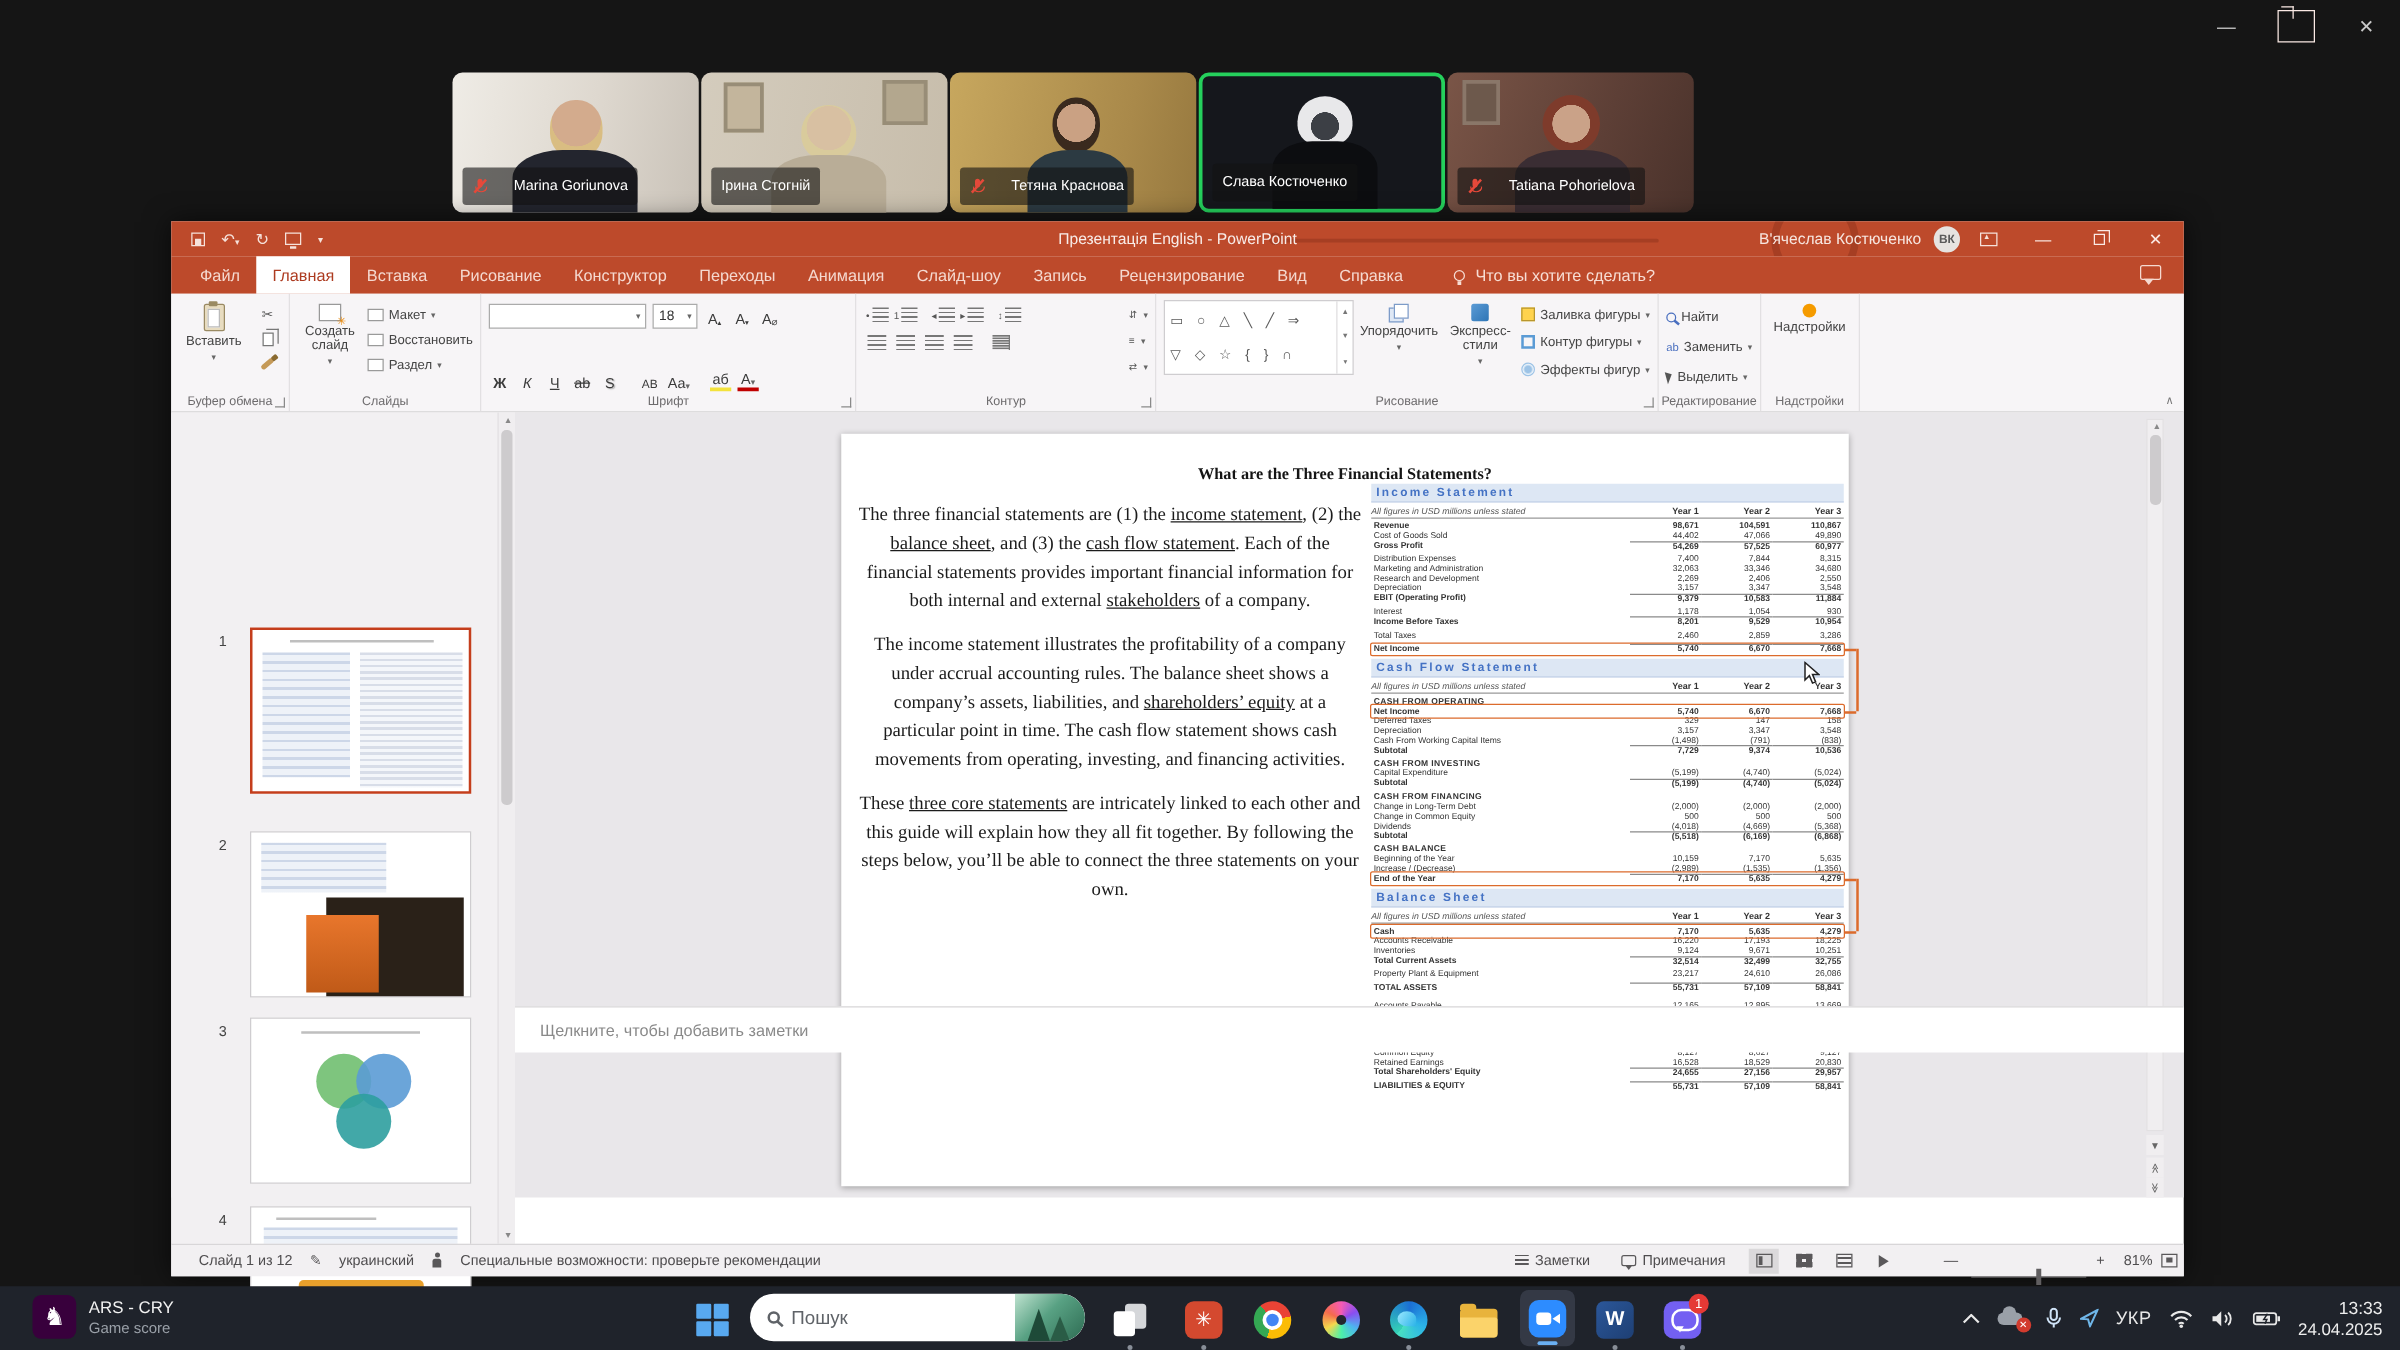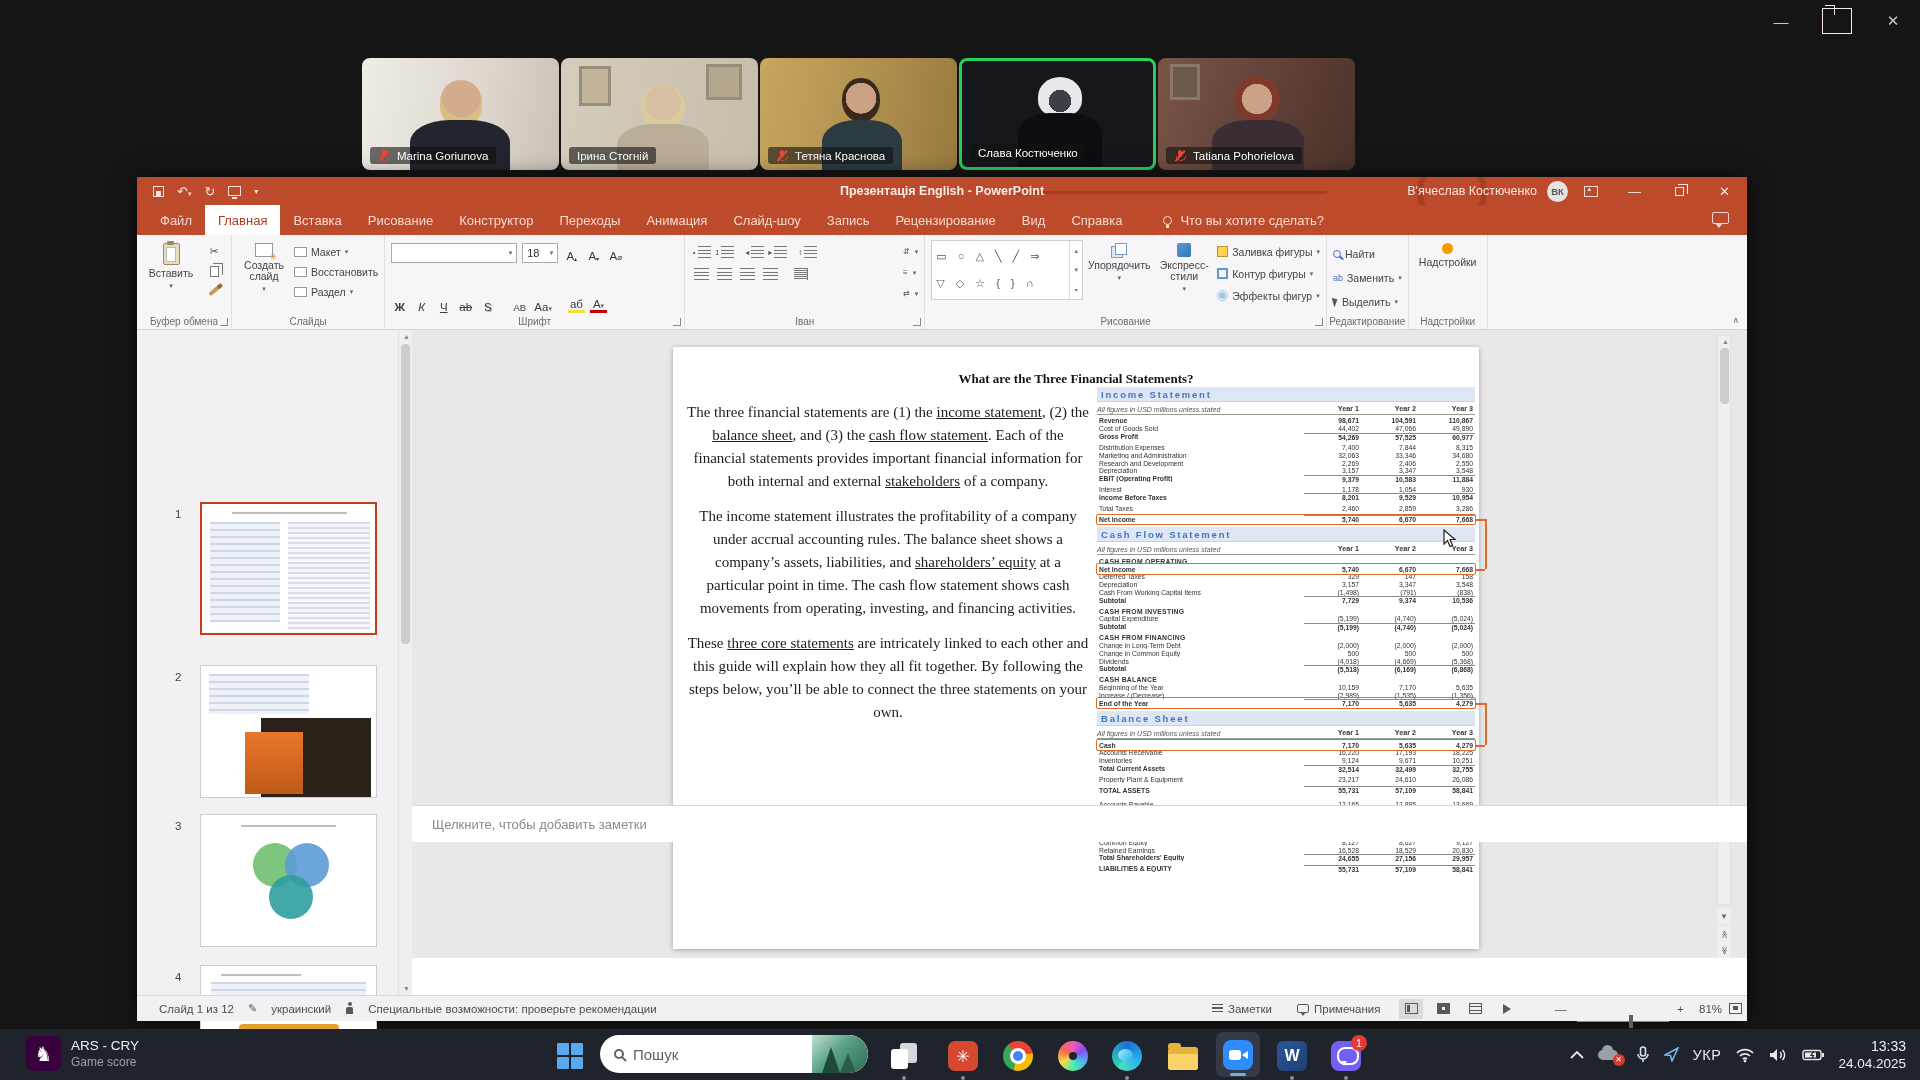--- a/index.html
+++ b/index.html
@@ -30,40 +30,40 @@
   .t4 { background:linear-gradient(100deg,#c7a75e,#a9894a 70%,#97793f); }
   .t4 .vh { left:82px; top:20px; width:38px; height:44px; background:radial-gradient(circle at 50% 46%, #caa183 0 50%, #3a2a1e 51% 100%); border-radius:48%; }
   .t4 .vs { left:62px; top:62px; width:80px; height:52px; background:#2c3a42; border-radius:42% 42% 0 0; }
   .t5 { background:#15171c; }
   .t5 .vh { left:76px; top:16px; width:44px; height:40px; background:radial-gradient(circle at 50% 60%, #3c3f45 0 34%, #e8e8ea 35% 100%); border-radius:50% 50% 42% 42%; }
   .t5 .vs { left:56px; top:52px; width:84px; height:56px; background:#0c0d10; border-radius:38% 38% 0 0; }
   .t6 { background:linear-gradient(110deg,#7a5547,#5d3f36 60%,#4a322b); }
   .t6::before { content:""; position:absolute; left:12px; top:6px; width:24px; height:30px; border:3px solid #8a7769; background:#6d594c; }
   .t6 .vh { left:76px; top:18px; width:46px; height:46px; background:radial-gradient(circle at 50% 50%, #caa288 0 46%, #7e3b2b 47% 100%); border-radius:50%; }
   .t6 .vs { left:54px; top:62px; width:92px; height:52px; background:#3a2d33; border-radius:40% 40% 0 0; }
-  .vlabel { position:absolute; left:8px; bottom:6px; height:17px; display:flex; align-items:center; gap:8px; background:rgba(18,18,18,.6); border-radius:3px; padding:0 8px; color:#fff; font-size:11.5px; white-space:nowrap; }
+  .vlabel { position:absolute; left:8px; bottom:6px; height:30px; display:flex; align-items:center; gap:22px; background:rgba(18,18,18,.6); border-radius:3px; padding:0 8px; color:#fff; font-size:11.5px; white-space:nowrap; }
   .mic-off { position:relative; width:11px; height:13px; flex:0 0 auto; }
   .mic-off::before { content:""; position:absolute; left:3.5px; top:0.5px; width:4.5px; height:7px; background:#e5493a; border-radius:3px; }
   .mic-off::after { content:""; position:absolute; left:1.5px; top:6.5px; width:8px; height:4px; border:1.3px solid #e5493a; border-top:none; border-radius:0 0 5px 5px; }
   .mic-off i { position:absolute; left:-1px; top:5.5px; width:14px; height:1.6px; background:#e5493a; transform:rotate(-48deg); }
 
   
   #ppt { position:absolute; left:137px; top:177px; width:1610px; height:844px; background:#fff; box-shadow:0 0 20px rgba(0,0,0,.6); }
 
   
   .tbar { position:relative; height:28px; background:#bd4a2b; display:flex; align-items:center; overflow:hidden; }
   .tbar-decor { position:absolute; right:0; top:0; width:760px; height:60px; pointer-events:none; }
   .tbar-decor .ln { position:absolute; height:2.5px; background:rgba(60,10,0,.18); border-radius:2px; }
   .tbar-decor .cr { position:absolute; border:2.5px solid rgba(60,10,0,.18); border-radius:50%; }
   .qat { display:flex; align-items:center; gap:13px; padding-left:16px; color:#f6e2db; font-size:13px; z-index:2; }
   .ico-save { width:11px; height:11px; border:1.5px solid #f6e2db; position:relative; display:inline-block; }
   .ico-save::after { content:""; position:absolute; left:2px; bottom:0; width:5px; height:5px; background:#f6e2db; }
   .ico-mon { width:13px; height:10px; border:1.5px solid #f6e2db; position:relative; display:inline-block; }
   .ico-mon::after { content:""; position:absolute; left:3px; bottom:-4px; width:5px; height:2px; background:#f6e2db; }
-  .ttl { position:absolute; left:50%; transform:translateX(-50%); color:#f8ece8; font-size:12.5px; white-space:nowrap; z-index:2;font-weight:bold; }
+  .ttl { position:absolute; left:50%; transform:translateX(-50%); color:#f8ece8; font-size:12.5px; white-space:nowrap; z-index:2; }
   .tright { position:absolute; right:0; top:0; height:28px; display:flex; align-items:center; z-index:2; }
   .acct { color:#f7e6e0; font-size:12.5px; margin-right:10px; }
   .badge { width:21px; height:21px; border-radius:50%; background:#e6e3e0; color:#5a5a5a; font-size:9.5px; font-weight:bold; display:flex; align-items:center; justify-content:center; margin-right:16px; }
   .ico-rdisp { width:14px; height:11px; border:1.4px solid #f6e2db; position:relative; margin-right:14px; display:inline-block; }
   .ico-rdisp::after { content:"▴"; position:absolute; left:2.5px; top:-2px; font-size:7px; color:#f6e2db; }
   .wc { width:45px; height:28px; display:flex; align-items:center; justify-content:center; color:#fbeae5; font-size:13px; }
   .ico-rest { width:9px; height:9px; border:1.3px solid #fbeae5; position:relative; }
   .ico-rest::before { content:""; position:absolute; left:2px; top:-4px; width:9px; height:9px; border:1.3px solid #fbeae5; border-left:none; border-bottom:none; }
 
   
@@ -499,21 +499,21 @@
             </button>
           <button class="smbtn">
               <span class="pre">≡</span>
               <span class="car">▾</span>
             </button>
           <button class="smbtn">
               <span class="pre">⇄</span>
               <span class="car">▾</span>
             </button>
         </div>
-        <span class="glabel">Іван</span>
+        <span class="glabel">Контур</span>
         <span class="dlg"></span>
       </div>
 
       <div class="rgroup">
         <div class="shape-gallery">
           <div class="sg-main">
             <div>▭ ○ △ ╲ ╱ ⇒</div>
             <div>▽ ◇ ☆ { } ∩</div>
           </div>
           <div class="sg-scroll">

